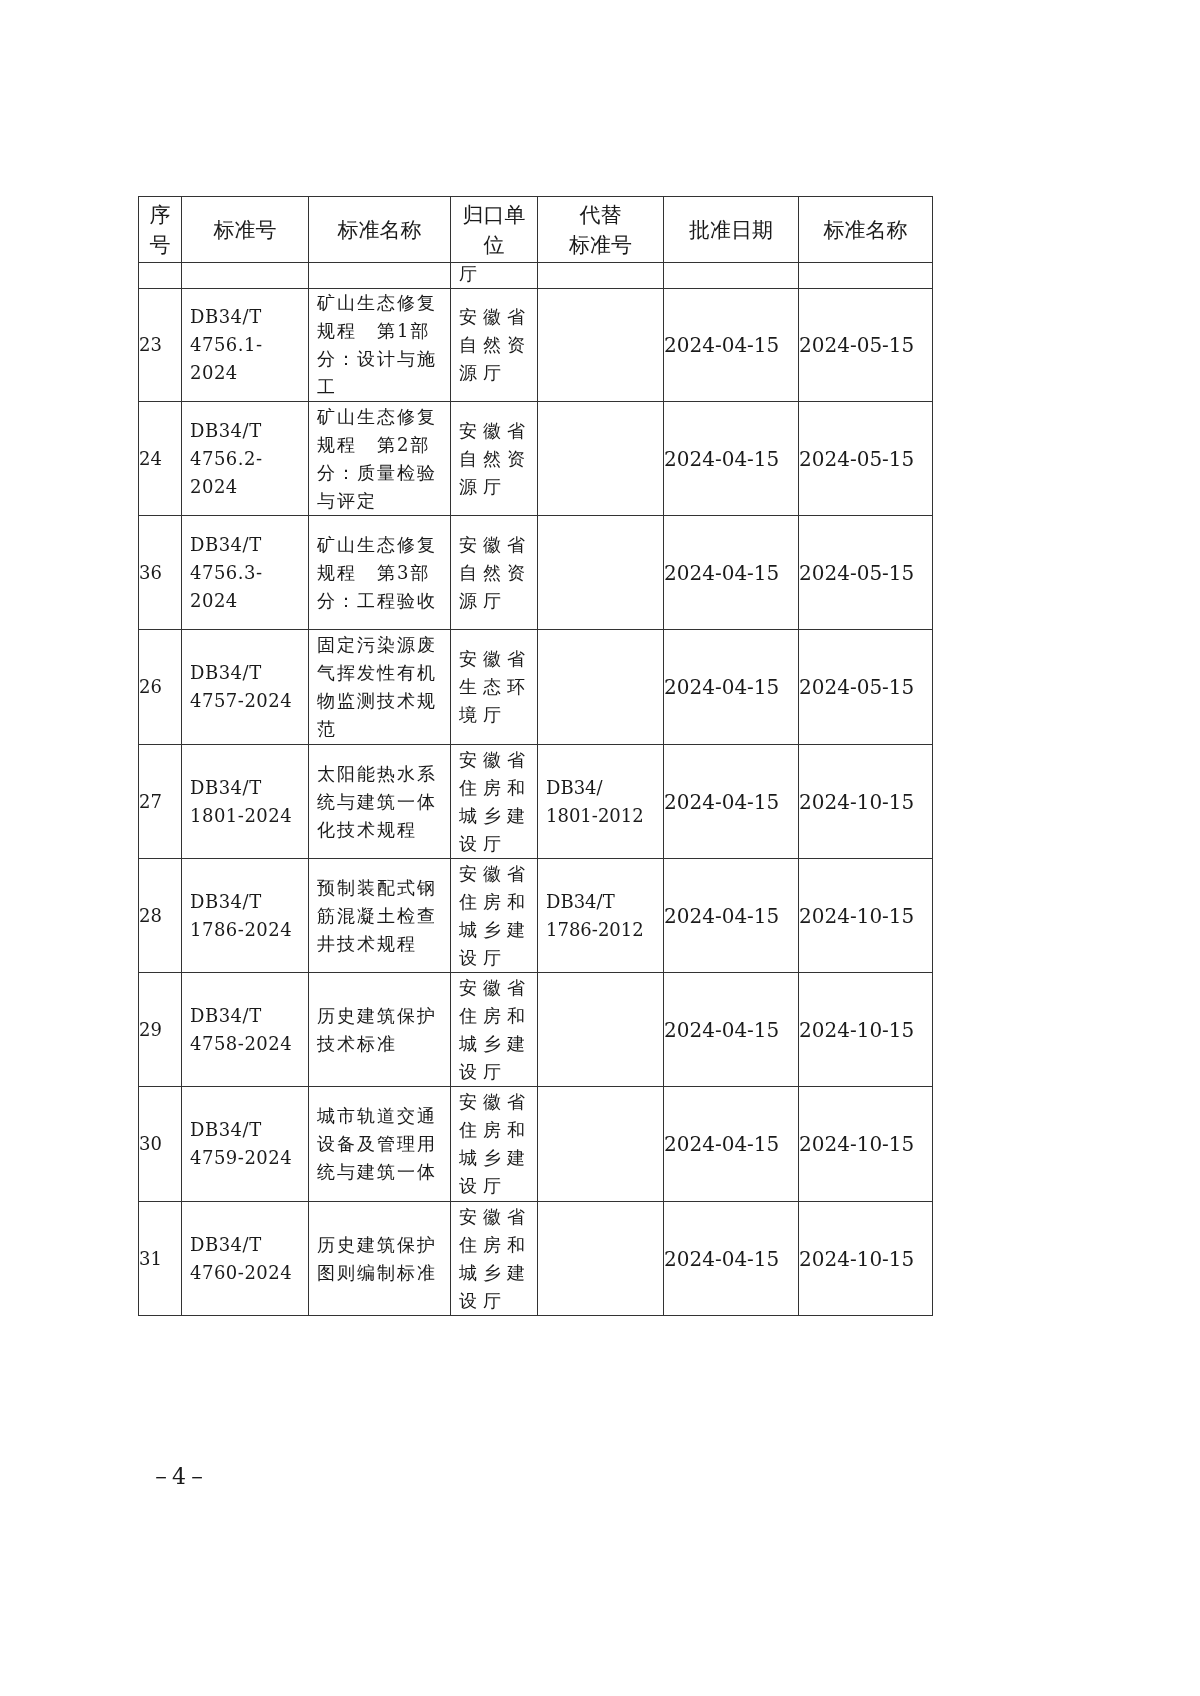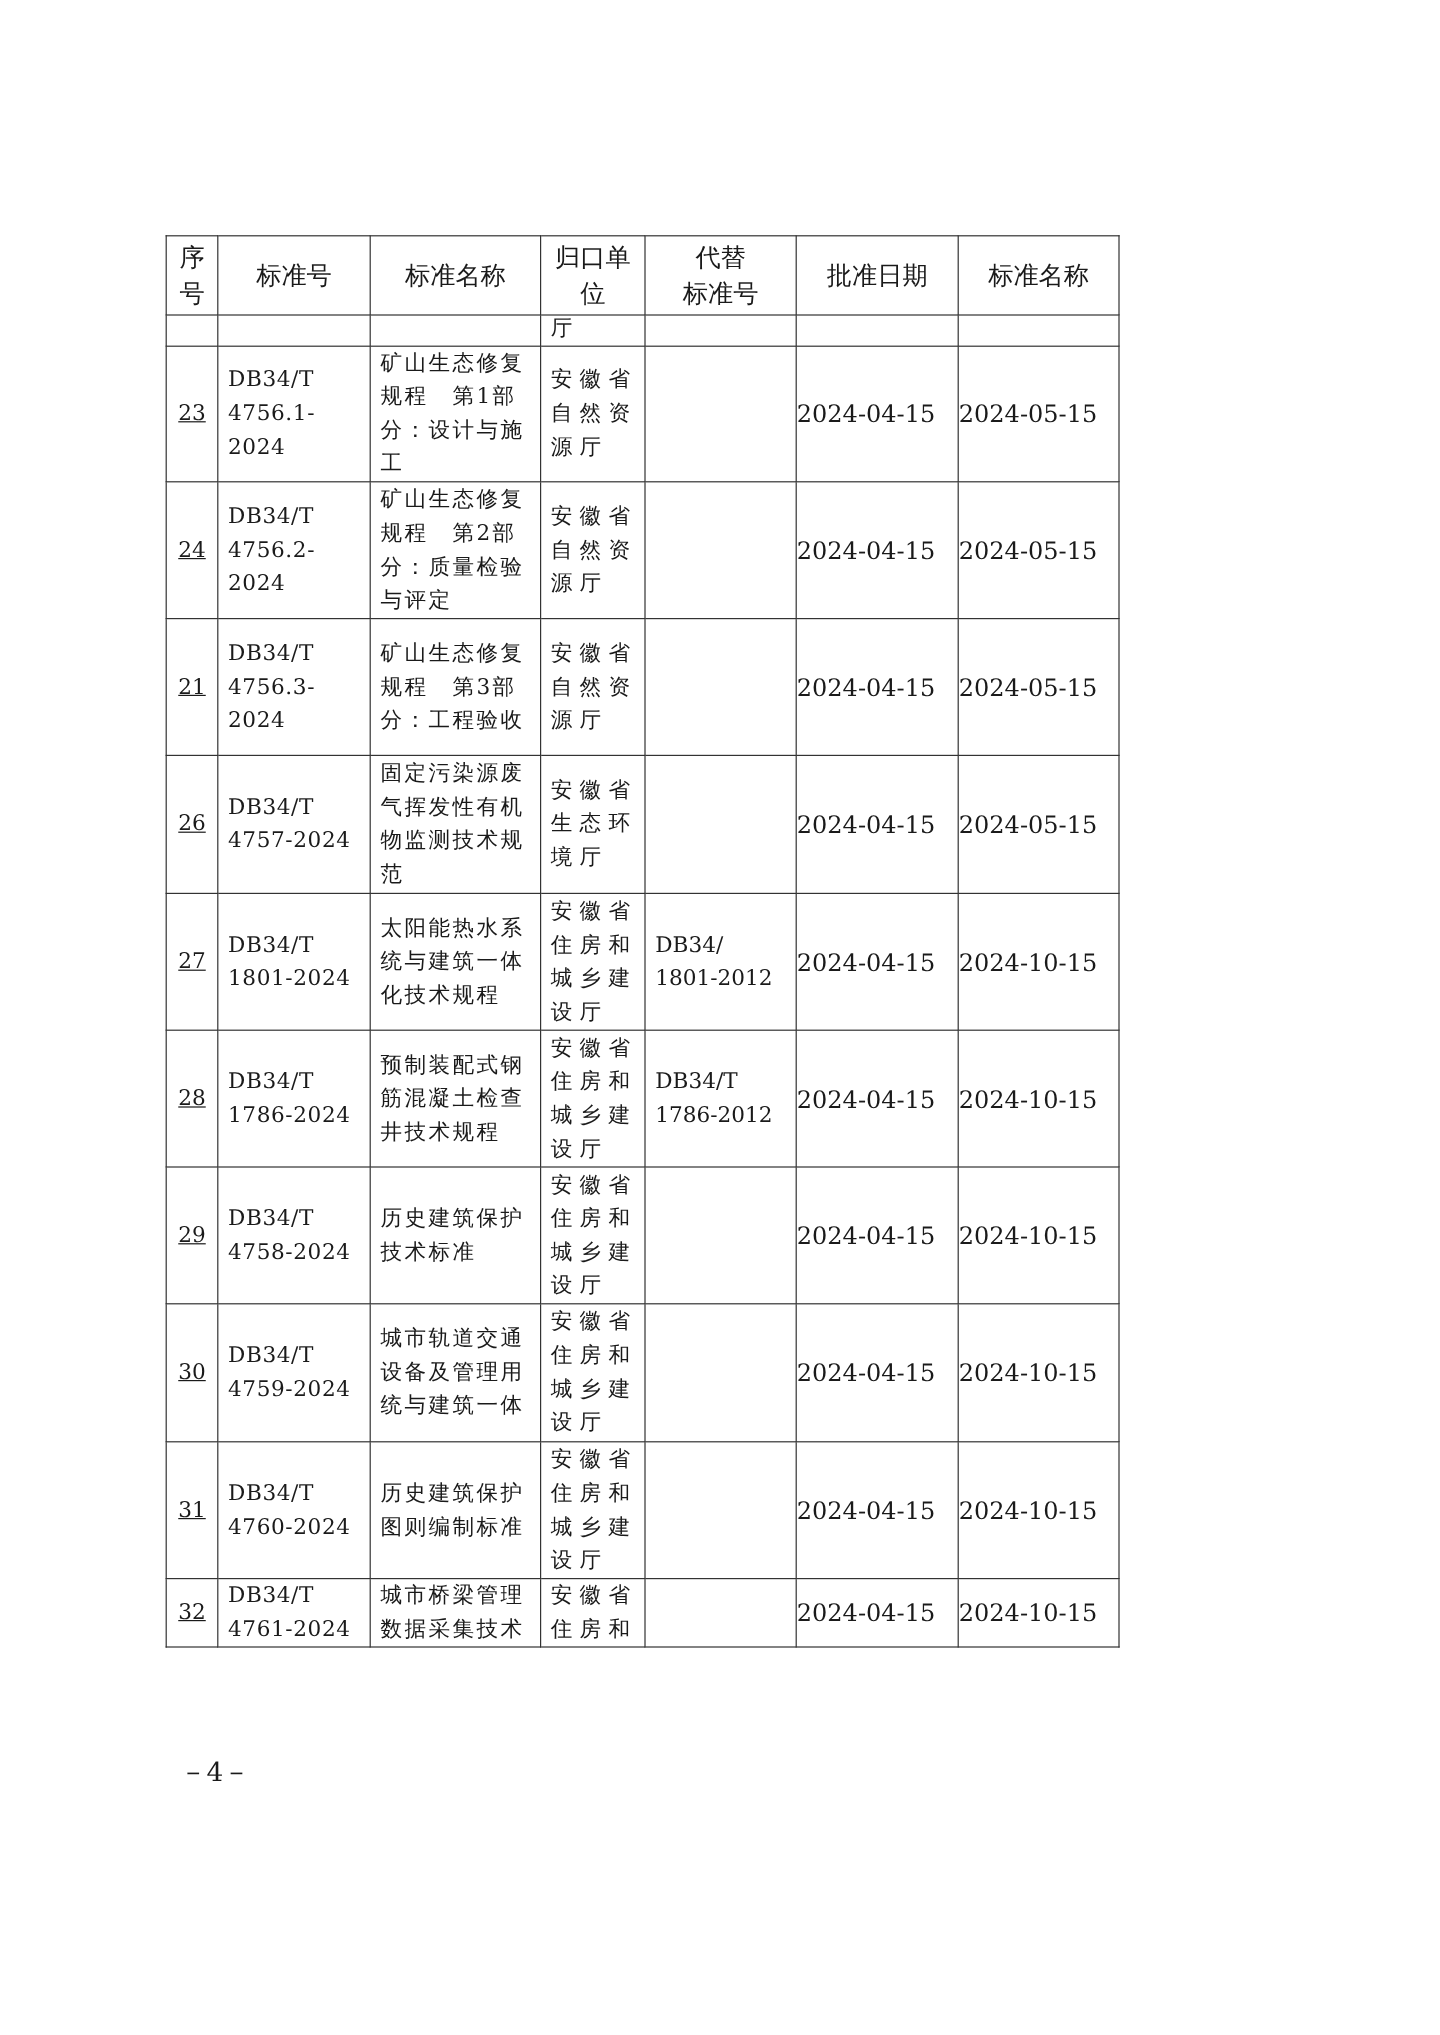--- a/index.html
+++ b/index.html
@@ -1,21 +1,21 @@
 <!DOCTYPE html>
 <html><head>
 <meta charset="utf-8">
 <style>
   html,body{margin:0;padding:0;background:#fff;}
   body{width:1200px;height:1696px;position:relative;overflow:hidden;font-family:"DejaVu Serif","Liberation Serif",serif;color:#1a1a1a;}
   table{position:absolute;left:138px;top:196px;border-collapse:collapse;table-layout:fixed;}
   td,th{border:1.5px solid #333;padding:0;vertical-align:middle;}
   th{font-family:"DejaVu Sans","Liberation Sans",sans-serif;font-weight:normal;font-size:21px;line-height:30px;text-align:center;}
   td{font-size:18px;line-height:28px;}
-  .c-seq{text-align:center;text-decoration:underline;}
+  .c-seq{}
   .c-no{padding-left:8px;letter-spacing:0.5px;}
   .c-name{padding-left:8px;padding-right:4px;letter-spacing:2px;margin-left:27px;}
   .c-dept{padding-left:8px;letter-spacing:6px;}
   .c-rep{padding-left:8px;margin-top:32px;}
   .c-date{text-align:left;font-size:20px;}
   .pg{position:absolute;left:150px;top:1462px;font-size:22px;font-family:"DejaVu Serif","Liberation Serif",serif;}
   .ml{white-space:pre-line;}
 </style>
 </head>
 <body>
@@ -78,21 +78,21 @@
 分：质量检验
 与评定</td>
         <td class="c-dept ml">安徽省
 自然资
 源厅</td>
         <td class="c-rep ml"></td>
         <td class="c-date ml">2024-04-15</td>
         <td class="c-date ml">2024-05-15</td>
       </tr>
       <tr style="height: 114px;">
-        <td class="c-seq ml">21</td>
+        <td class="c-seq ml">36</td>
         <td class="c-no ml">DB34/T
 4756.3-2024</td>
         <td class="c-name ml">矿山生态修复
 规程　第3部
 分：工程验收</td>
         <td class="c-dept ml">安徽省
 自然资
 源厅</td>
         <td class="c-rep ml"></td>
         <td class="c-date ml">2024-04-15</td>
@@ -181,28 +181,16 @@
         <td class="c-name ml">历史建筑保护
 图则编制标准</td>
         <td class="c-dept ml">安徽省
 住房和
 城乡建
 设厅</td>
         <td class="c-rep ml"></td>
         <td class="c-date ml">2024-04-15</td>
         <td class="c-date ml">2024-10-15</td>
       </tr>
-      <tr style="height: 57px;">
-        <td class="c-seq ml">32</td>
-        <td class="c-no ml">DB34/T
-4761-2024</td>
-        <td class="c-name ml">城市桥梁管理
-数据采集技术</td>
-        <td class="c-dept ml">安徽省
-住房和</td>
-        <td class="c-rep ml"></td>
-        <td class="c-date ml">2024-04-15</td>
-        <td class="c-date ml">2024-10-15</td>
-      </tr>
     </tbody>
 </table>
 
 <div class="pg">－4－</div>
 
 </body></html>

